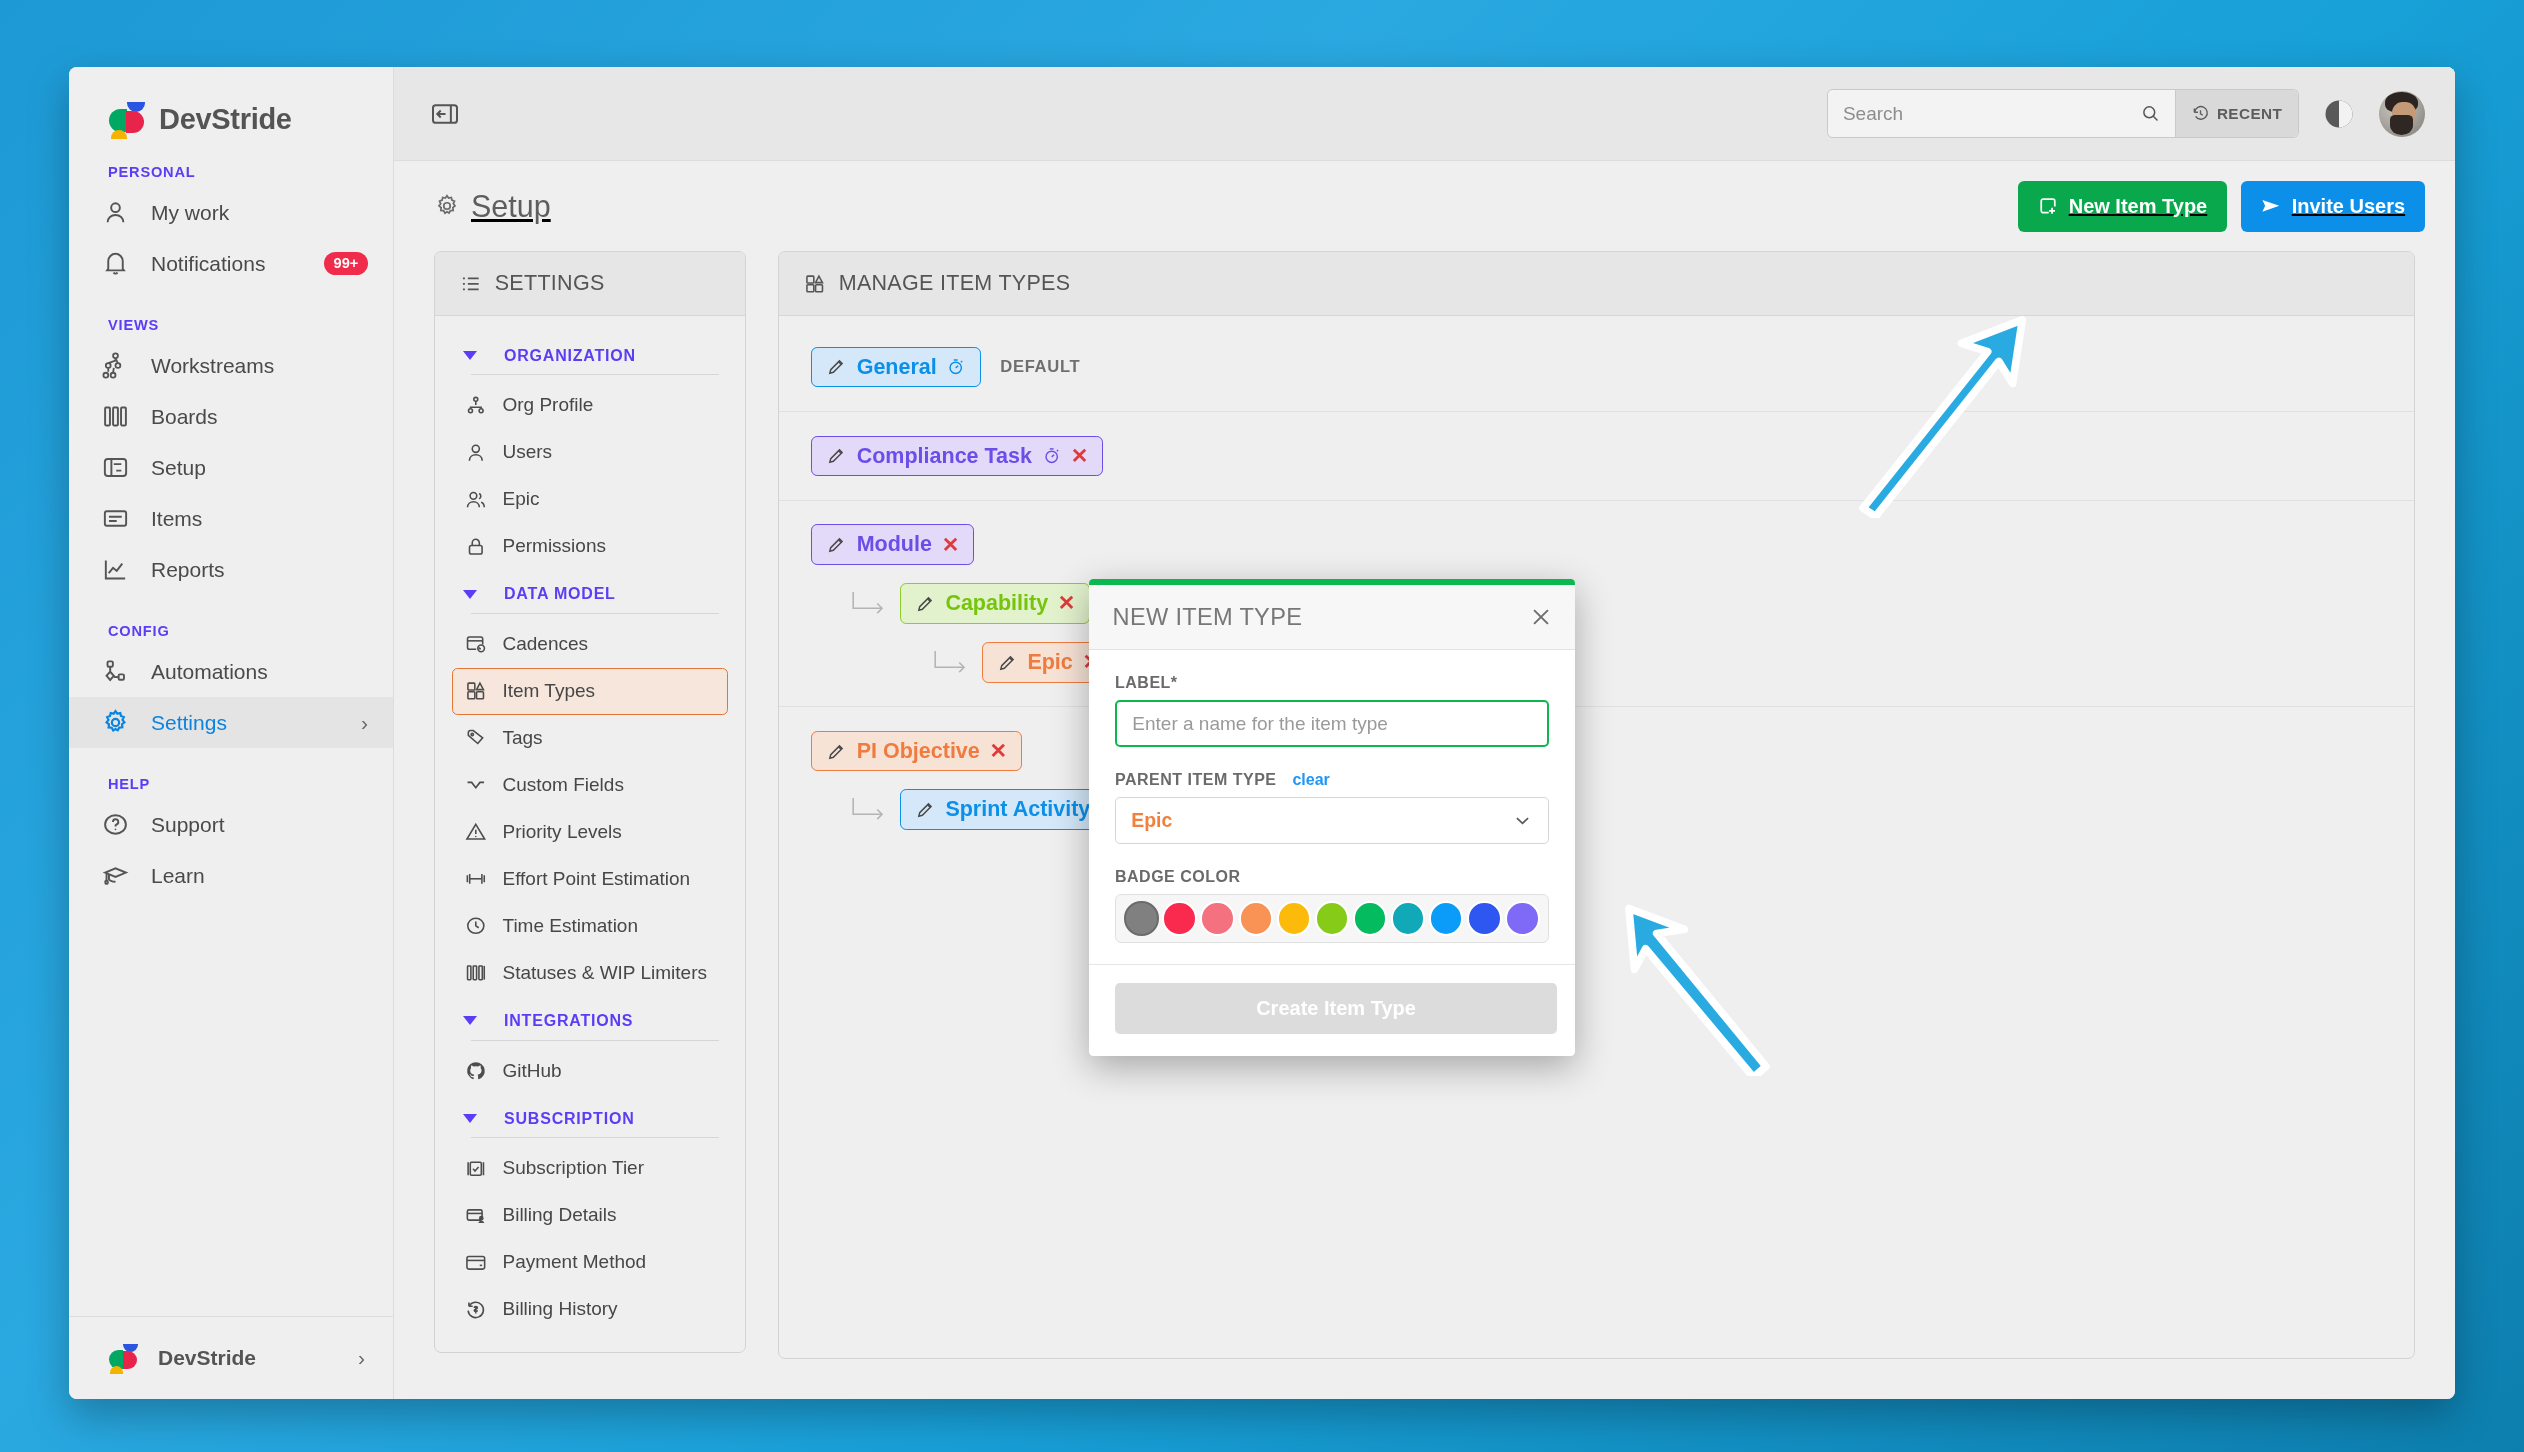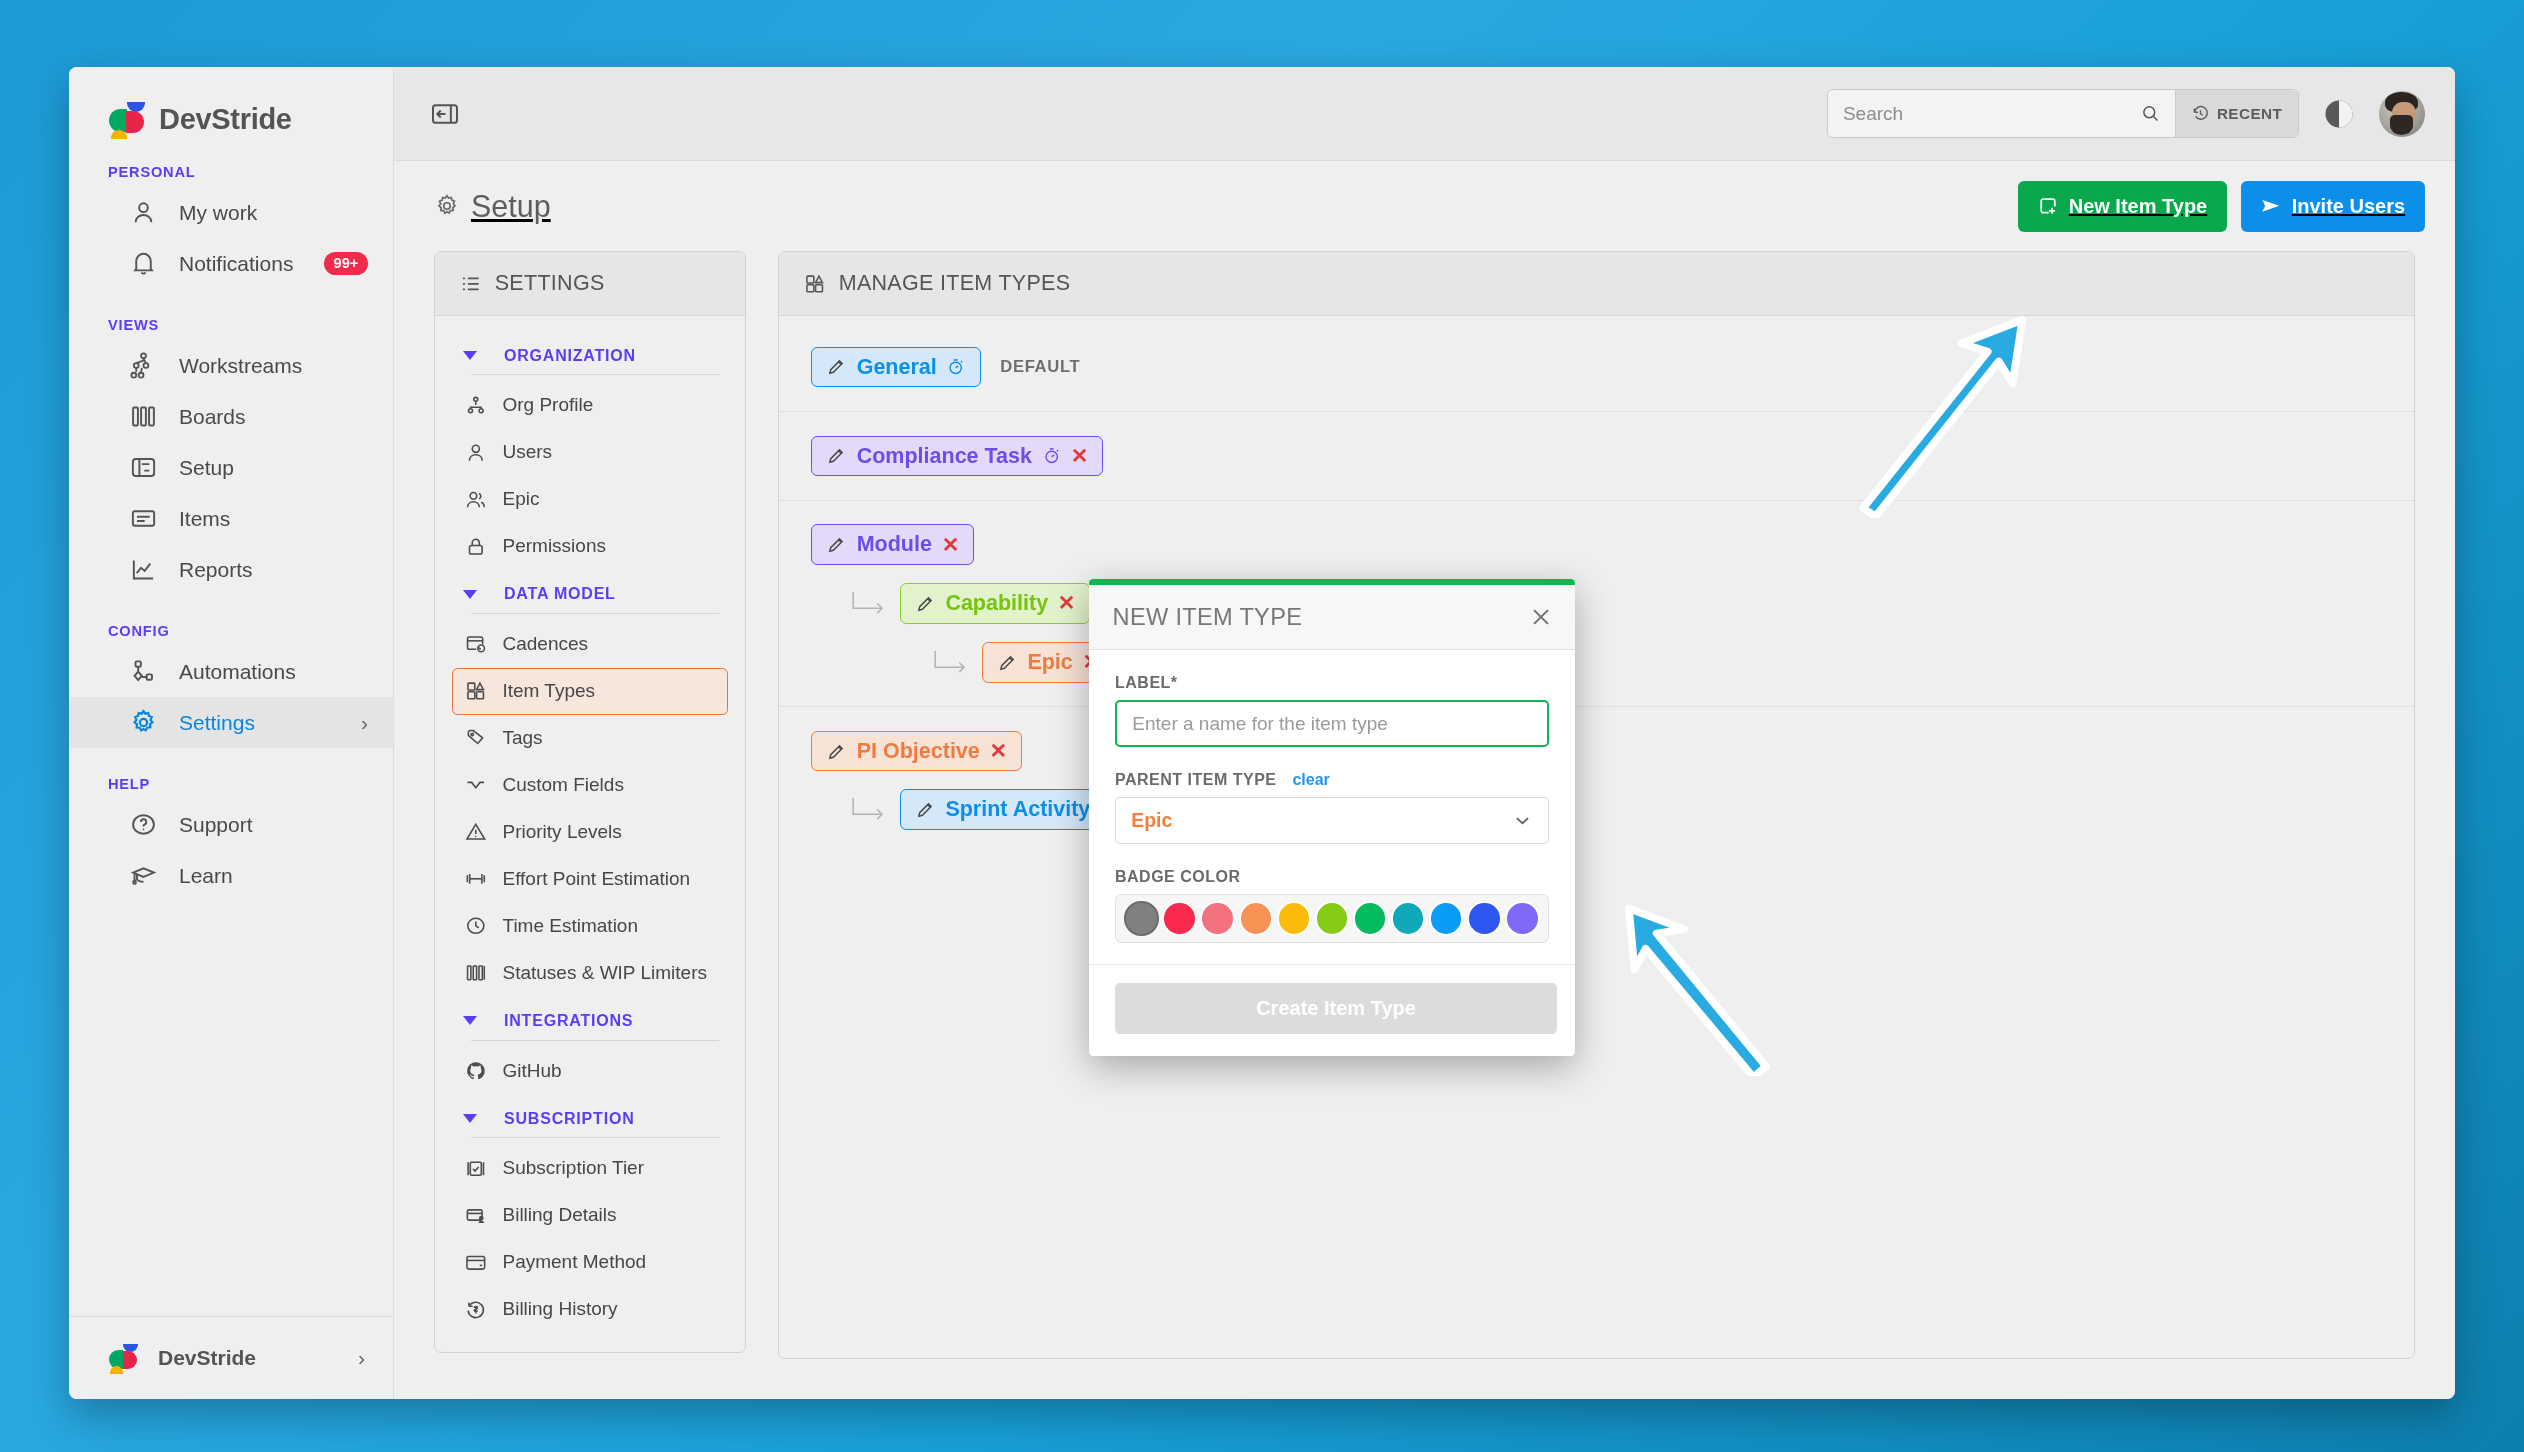--- a/index.html
+++ b/index.html
@@ -37,21 +37,21 @@
   .brand-name { font-size: 29px; font-weight: 700; color: #545454; letter-spacing:-0.3px; }
 
   .nav-scroll { flex: 1; overflow: hidden; padding-top: 25px; }
   .nav-section-label {
     font-size: 14.6px; font-weight: 700; color: #5b3df5;
     letter-spacing: 0.8px; padding: 0 0 7px 39px;
   }
   .nav-section-label.spaced { margin-top: 28px; }
   .nav-item {
     display: flex; align-items: center; height: 51px;
-    padding-left: 60px; padding-right: 25px; cursor: pointer; gap: 21px;
+    padding-left: 32px; padding-right: 25px; cursor: pointer; gap: 21px;
   }
   .nav-item.active { background: #e4e4e4; }
   .nav-item .ico { width: 29px; height: 29px; flex:none; display:flex; align-items:center; justify-content:center; color:#555; }
   .nav-item .ico svg { width: 29px; height: 29px; display:block; }
   .nav-item .lbl { font-size: 21px; color: #4a4a4a; flex: 1; }
   .nav-item.active .lbl { color: #0a84e0; }
   .nav-item.active .ico { color: #0a84e0; }
   .badge-pill {
     background: #f02b4b; color: #fff; font-size: 14.6px; font-weight: 700;
     border-radius: 14px; padding: 4.2px 9.7px; line-height: 1;

